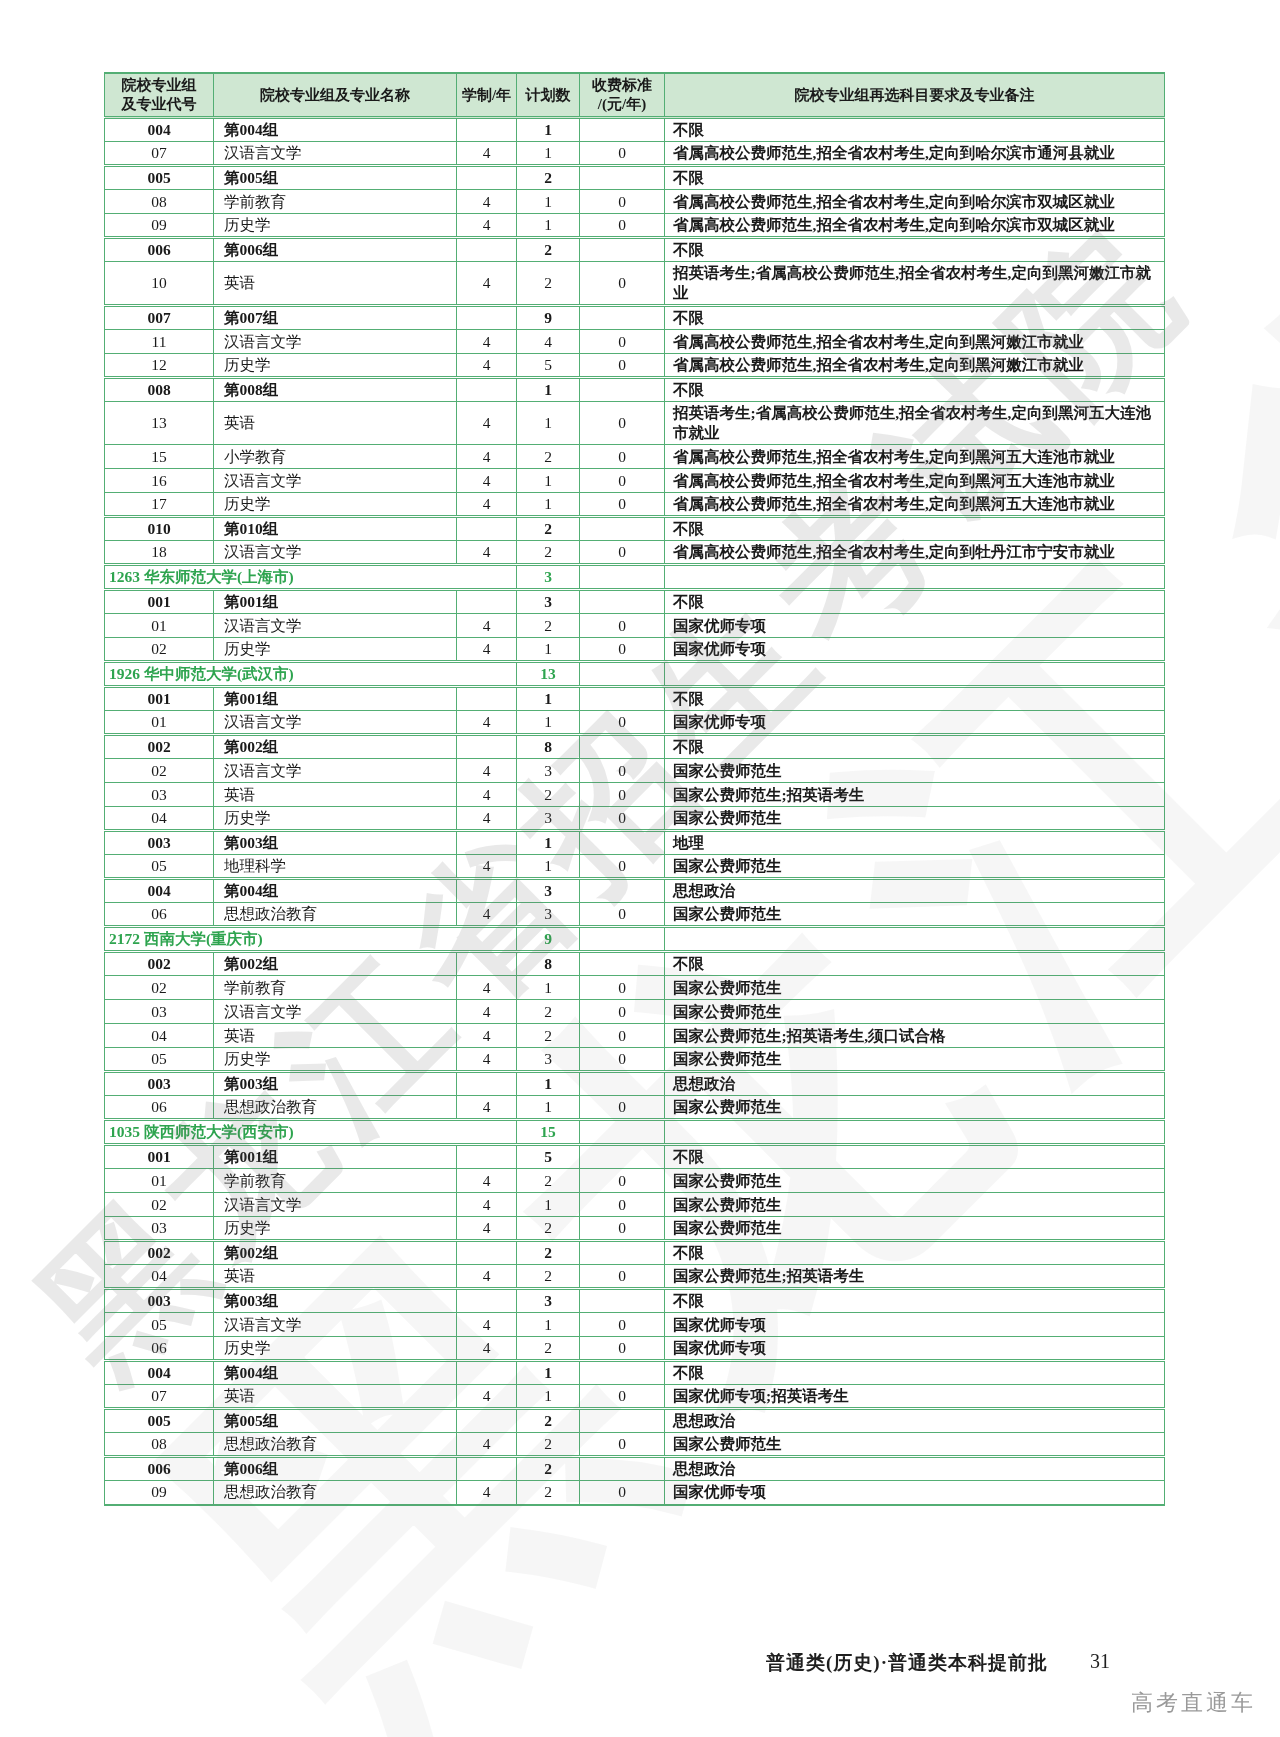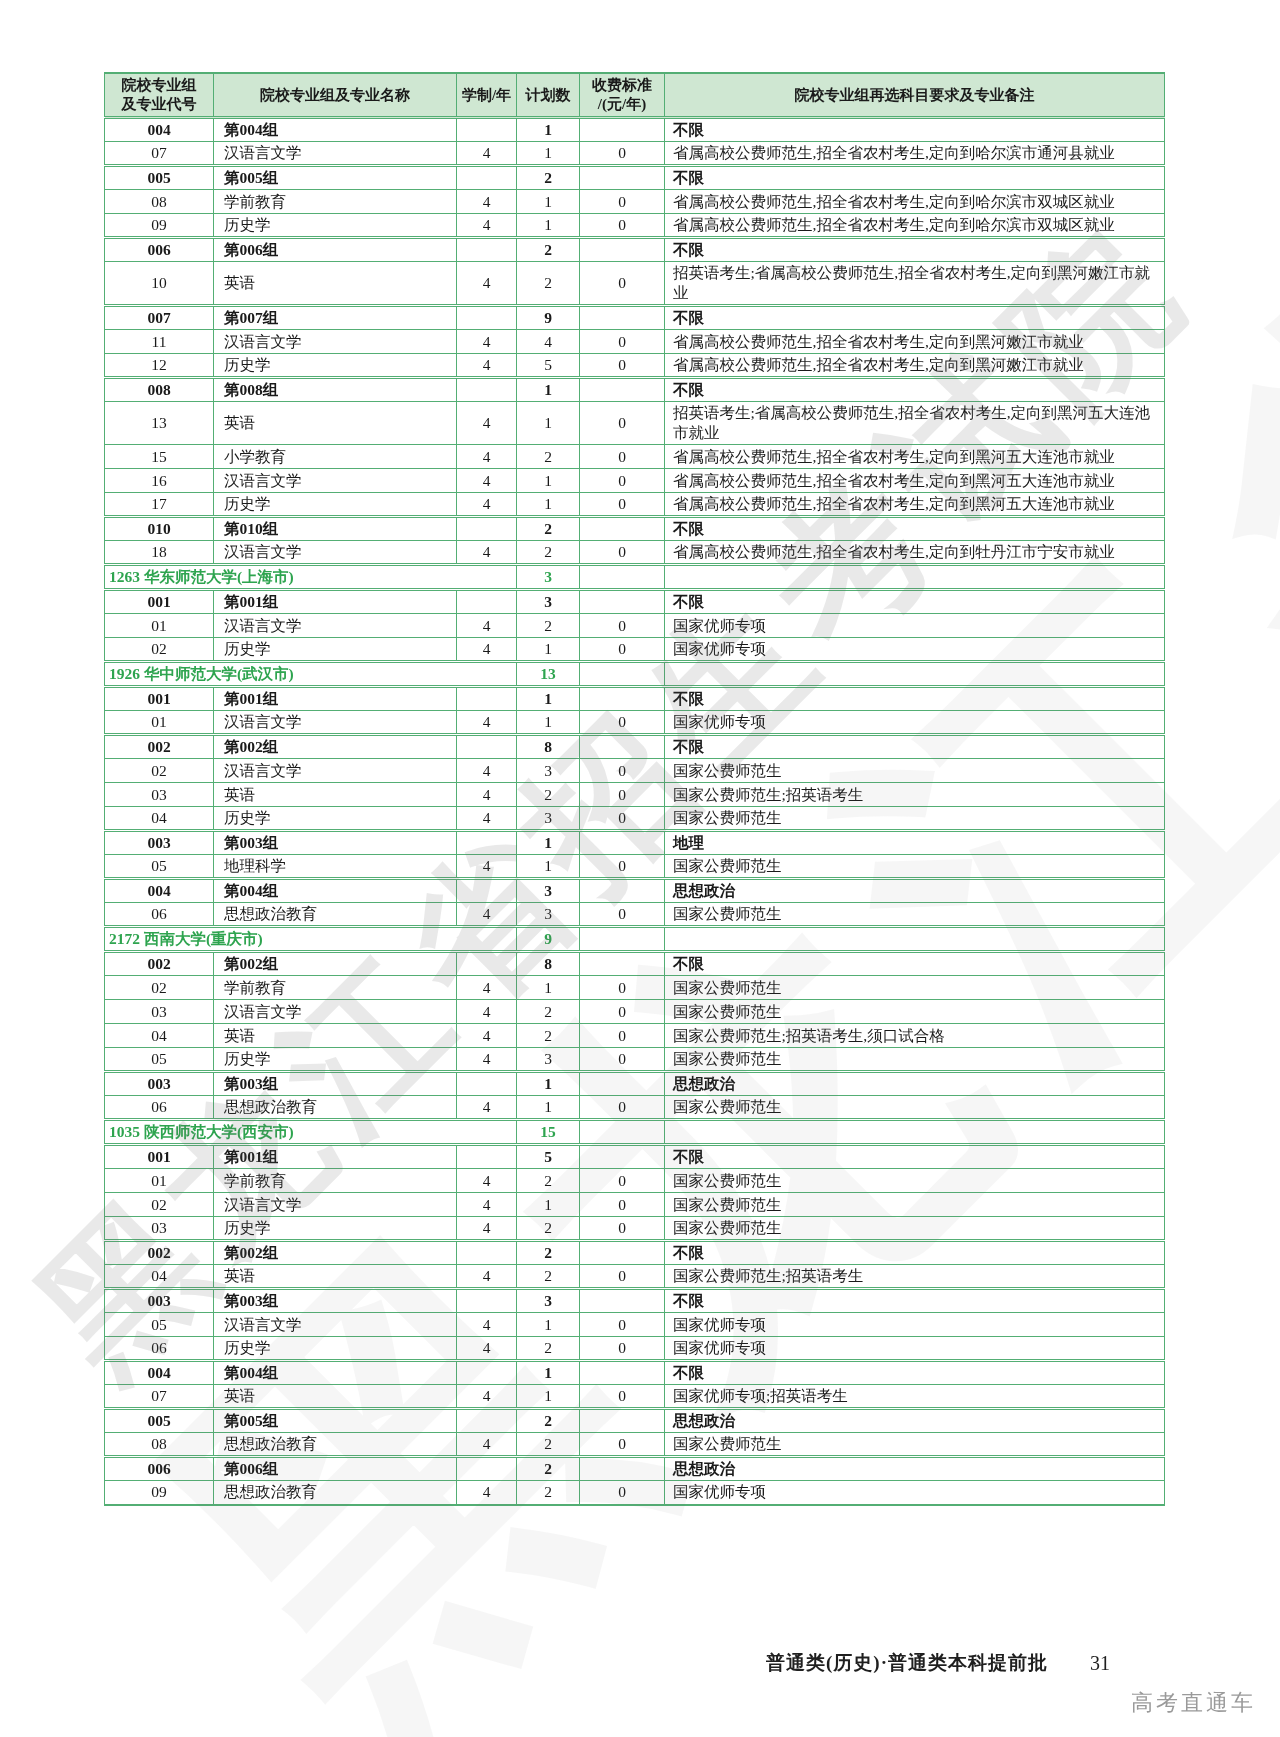--- a/index.html
+++ b/index.html
@@ -28,30 +28,30 @@
   col.c4{width:63px;}  col.c5{width:85px;}  col.c6{width:500px;}
   th, td { border:1px solid #53ae74; vertical-align:middle; }
   thead th {
     background:#cfe7d2; font-weight:bold; text-align:center;
     height:44px; white-space:pre-line; font-size:15px; line-height:19px;
     border-top:2.5px solid #53ae74; padding:2px 4px;
   }
   td { height:24px; padding:1px 8px; }
   td.center { text-align:center; padding:1px 2px; }
   td.name   { text-align:left; padding-left:10px; }
-  td.remark { text-align:left; padding-left:8px; padding-right:10px; }
+  td.remark { text-align:left; padding-left:8px; padding-right:10px;font-weight:bold; }
   tr.group td { font-weight:bold; }
   tr.group td, tr.univ td { border-top:3px double #53ae74; }
   tr.univ td { color:#2ea44f; font-weight:bold; }
   td.uname { text-align:left; padding-left:4px; }
   tbody tr:last-child td { border-bottom:2.5px solid #53ae74; }
   
   .footer {
     position:absolute; top:1650px; left:0; width:1110px; z-index:2;
-    display:flex; justify-content:flex-end; align-items:center; gap:42px;
+    display:flex; justify-content:flex-end; align-items:flex-start; gap:42px;
   }
   .footer .ftext { font-weight:bold; font-size:19px; letter-spacing:1px; color:#1f1f1f; }
   .footer .fpage { font-size:20px; color:#1f1f1f; }
   .brand {
     position:absolute; top:1688px; right:24px; z-index:2;
     font-size:22px; color:#9a9a9a; letter-spacing:3px;
   }
 </style>
 </head>
 <body>

